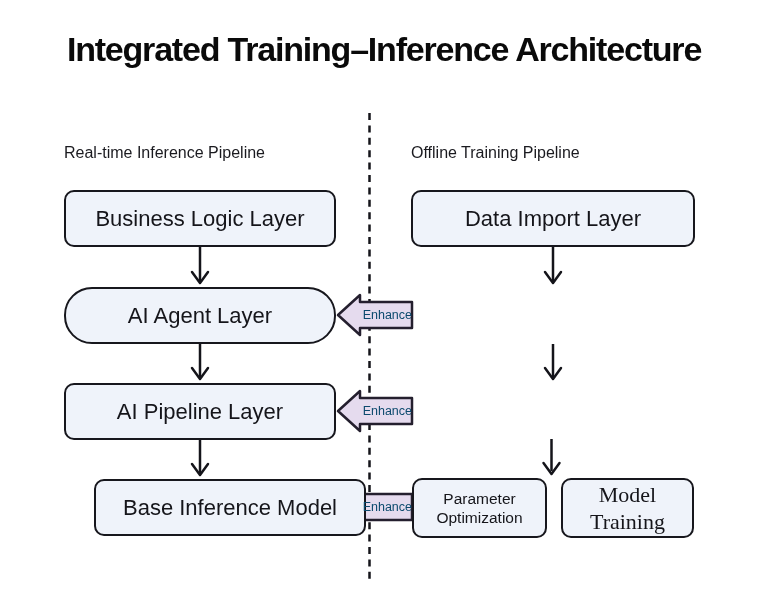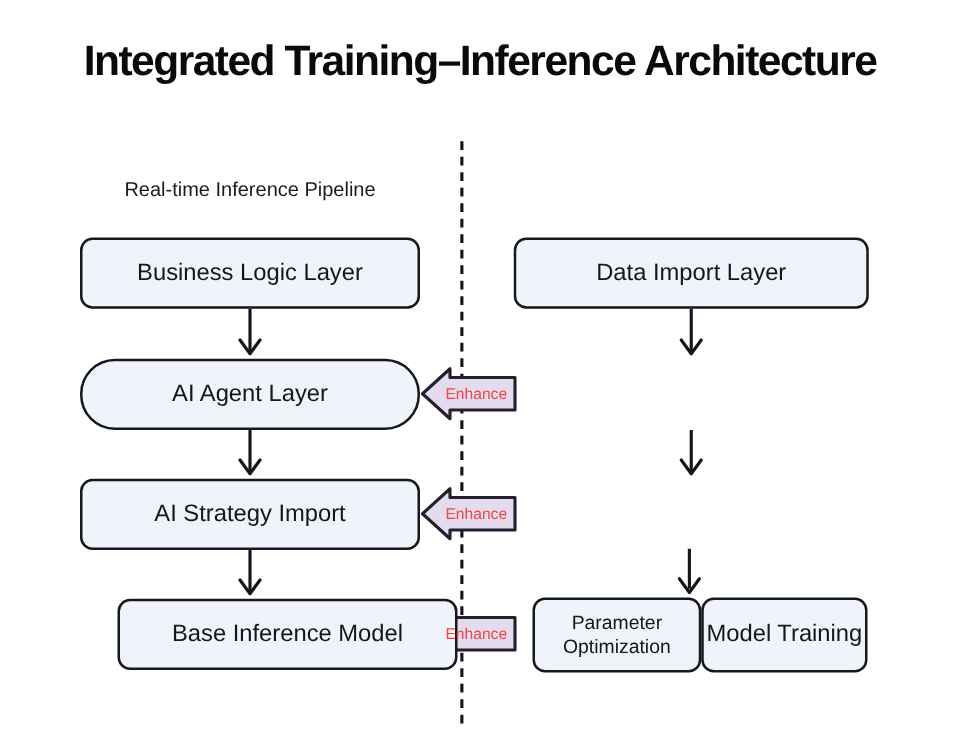--- a/index.html
+++ b/index.html
@@ -17,64 +17,65 @@
     background:var(--background);overflow:hidden;
     font-family:"Liberation Sans","DejaVu Sans",sans-serif;
     color:var(--text-color);
   }
   .title{
     position:absolute;left:0;top:30px;width:768px;
     text-align:center;font-size:34px;font-weight:700;
     letter-spacing:-1.2px;color:#0a0a0a;white-space:nowrap;
   }
   .col-header{
-    position:absolute;top:144px;text-align:center;font-size:16px;
+    position:absolute;top:144px;text-align:left;font-size:16px;
     color:#1a1a1f;
   }
   .col-header.left{left:64px;width:272px;}
   .col-header.right{left:411px;width:284px;}
   .box{
     position:absolute;box-sizing:border-box;
     background:var(--box-fill);
     border:2.5px solid var(--box-border);
     border-radius:10px;
     display:flex;align-items:center;justify-content:center;
-    font-size:19px;line-height:1.25;text-align:center;
+    font-size:22px;line-height:1.25;text-align:center;
     color:var(--text-color);
   }
   .lcol{left:64px;width:272px;height:57px;}
   .rcol{left:411px;width:284px;height:57px;text-align:right;}
   .row1{top:190px;} .row2{top:287px;border-radius:28px;} .row3{top:383px;}
   .lcol.row4{top:479px;height:57px;margin-left:30px;}
-  .box.param{left:412px;top:478px;width:135px;height:60px;font-size:15.5px;margin-left:14px;}
-  .box.train{left:561px;top:478px;width:133px;height:60px;}
+  .box.param{left:412px;top:478px;width:135px;height:60px;font-size:15.5px;}
+  .box.train{left:561px;top:478px;width:133px;height:60px;font-family:Liberation Serif, serif;}
   .connector-layer{position:absolute;left:0;top:0;}
   .stem{stroke:var(--line-color);stroke-width:2.5;fill:none;}
   .vhead{stroke:var(--line-color);stroke-width:2.5;fill:none;
          stroke-linejoin:round;stroke-linecap:round;}
   .divider{stroke:var(--line-color);stroke-width:2.5;fill:none;
            stroke-dasharray:7 5.4;}
   .enh-arrow{fill:var(--enhance-fill);stroke:var(--enhance-border);
              stroke-width:2.5;stroke-linejoin:round;}
   .enh-label{
-    position:absolute;left:350px;width:62px;text-align:center;
-    font-size:12.5px;line-height:16px;color:#ef4444;white-space:nowrap;
+    position:absolute;left:350px;width:62px;text-align:right;
+    font-size:12.5px;line-height:16px;color:#0c4a6e;white-space:nowrap;
   }
   .enh-label.e1{top:307px;}
   .enh-label.e2{top:403px;}
   .enh-label.e3{top:499px;}
 </style>
 </head>
 <body>
 
 <div class="canvas">
 
   <div class="title">Integrated Training–Inference Architecture</div>
 
   <div class="col-header left">Real-time Inference Pipeline</div>
+  <div class="col-header right">Offline Training Pipeline</div>
 
   <svg class="connector-layer" width="768" height="605" viewBox="0 0 768 605">
 
     <line class="divider" x1="369.5" y1="113" x2="369.5" y2="583"></line>
 
     <g>
       <line class="stem" x1="200" y1="247" x2="200" y2="281"></line>
       <polyline class="vhead" points="192,272 200,283 208,272"></polyline>
     </g>
     <g>
@@ -99,21 +100,21 @@
       <polyline class="vhead" points="543.5,463 551.5,474 559.5,463"></polyline>
     </g>
 
     <path class="enh-arrow" d="M 338 315 L 360 295 L 360 302 L 412 302 L 412 328 L 360 328 L 360 335 Z"></path>
     <path class="enh-arrow" d="M 338 411 L 360 391 L 360 398 L 412 398 L 412 424 L 360 424 L 360 431 Z"></path>
     <path class="enh-arrow" d="M 338 507 L 360 487 L 360 494 L 412 494 L 412 520 L 360 520 L 360 527 Z"></path>
   </svg>
 
   <div class="box lcol row1">Business Logic Layer</div>
   <div class="box lcol row2">AI Agent Layer</div>
-  <div class="box lcol row3">AI Strategy Import</div>
+  <div class="box lcol row3">AI Pipeline Layer</div>
   <div class="box lcol row4">Base Inference Model</div>
 
   <div class="box rcol row1">Data Import Layer</div>
   <div class="box param">Parameter Optimization</div>
   <div class="box train">Model Training</div>
 
   <div class="enh-label e1">Enhance</div>
   <div class="enh-label e2">Enhance</div>
   <div class="enh-label e3">Enhance</div>
 

